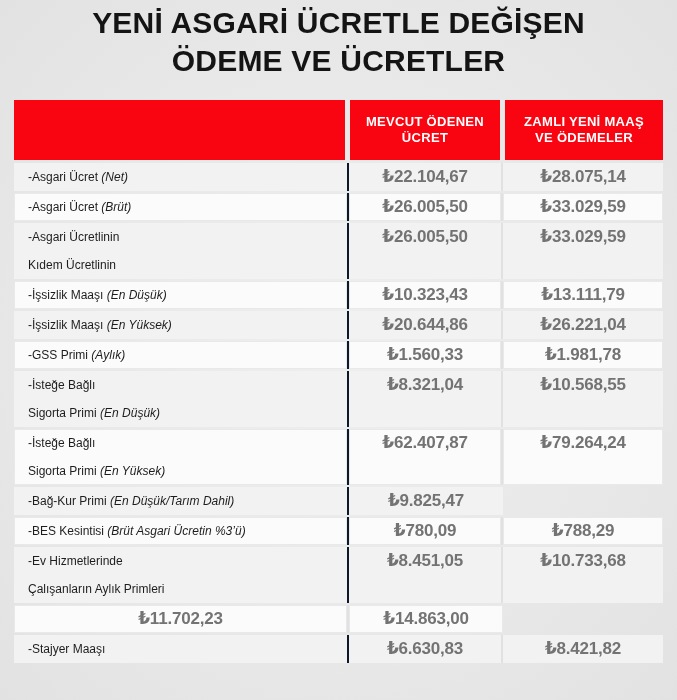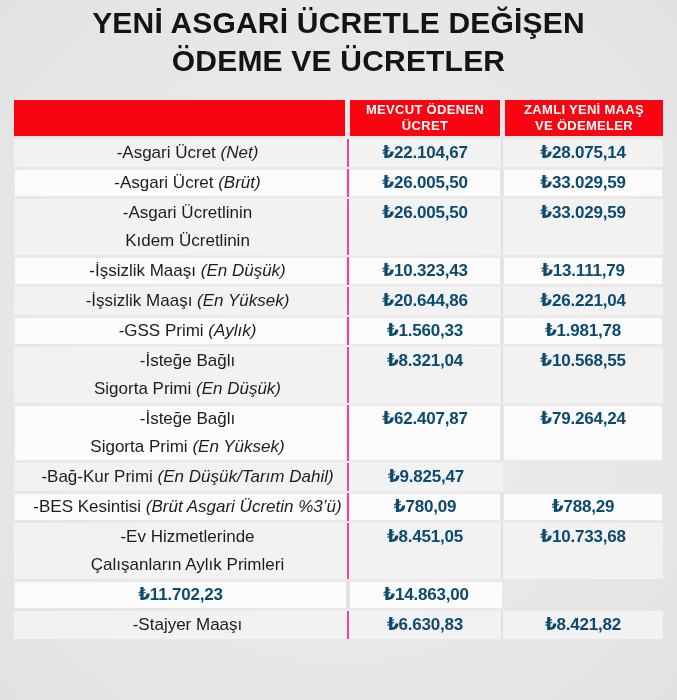--- a/index.html
+++ b/index.html
@@ -28,21 +28,21 @@
     margin: 20px 14px 0 14px;
   }
   .thead {
     display: grid;
     grid-template-columns: 331px 150px 158px;
     column-gap: 5px;
   }
   .th {
     background: #f90512;
     color: #ffffff;
-    height: 36px;
+    height: 60px;
     display: flex;
     flex-direction: column;
     align-items: center;
     justify-content: center;
     text-align: center;
     font-weight: 700;
     font-size: 13px;
     line-height: 16px;
     letter-spacing: 0.3px;
   }
@@ -56,38 +56,37 @@
   }
   .trow:first-child { margin-top: 0; }
   .cell {
     box-sizing: border-box;
   }
   .trow:nth-child(odd) .cell { background: #f2f2f2; }
   .trow:nth-child(even) .cell { background: #fbfbfb; box-shadow: 0 0 0 1px #e9e9e9 inset; }
   .c-label {
     padding-left: 14px;
     color: #1d1d1d;
-    font-size: 17px;
-    border-right: 2px solid #ec4899;
-    text-align: center;
+    font-size: 12px;
+    border-right: 2px solid #0f172a;
   }
   .c-mid {
     border-right: 2px solid #e1e1e1;
   }
   .lline {
     line-height: 28px;
     white-space: nowrap;
   }
   .it { font-style: italic; }
   .val {
     text-align: center;
     font-weight: 700;
     font-size: 17px;
     line-height: 28px;
-    color: #0c4a6e;
+    color: #737373;
     letter-spacing: -0.2px;
   }
 </style>
 </head>
 <body>
 
 <div class="title">
   <div>YENİ ASGARİ ÜCRETLE DEĞİŞEN</div>
   <div>ÖDEME VE ÜCRETLER</div>
 </div>

